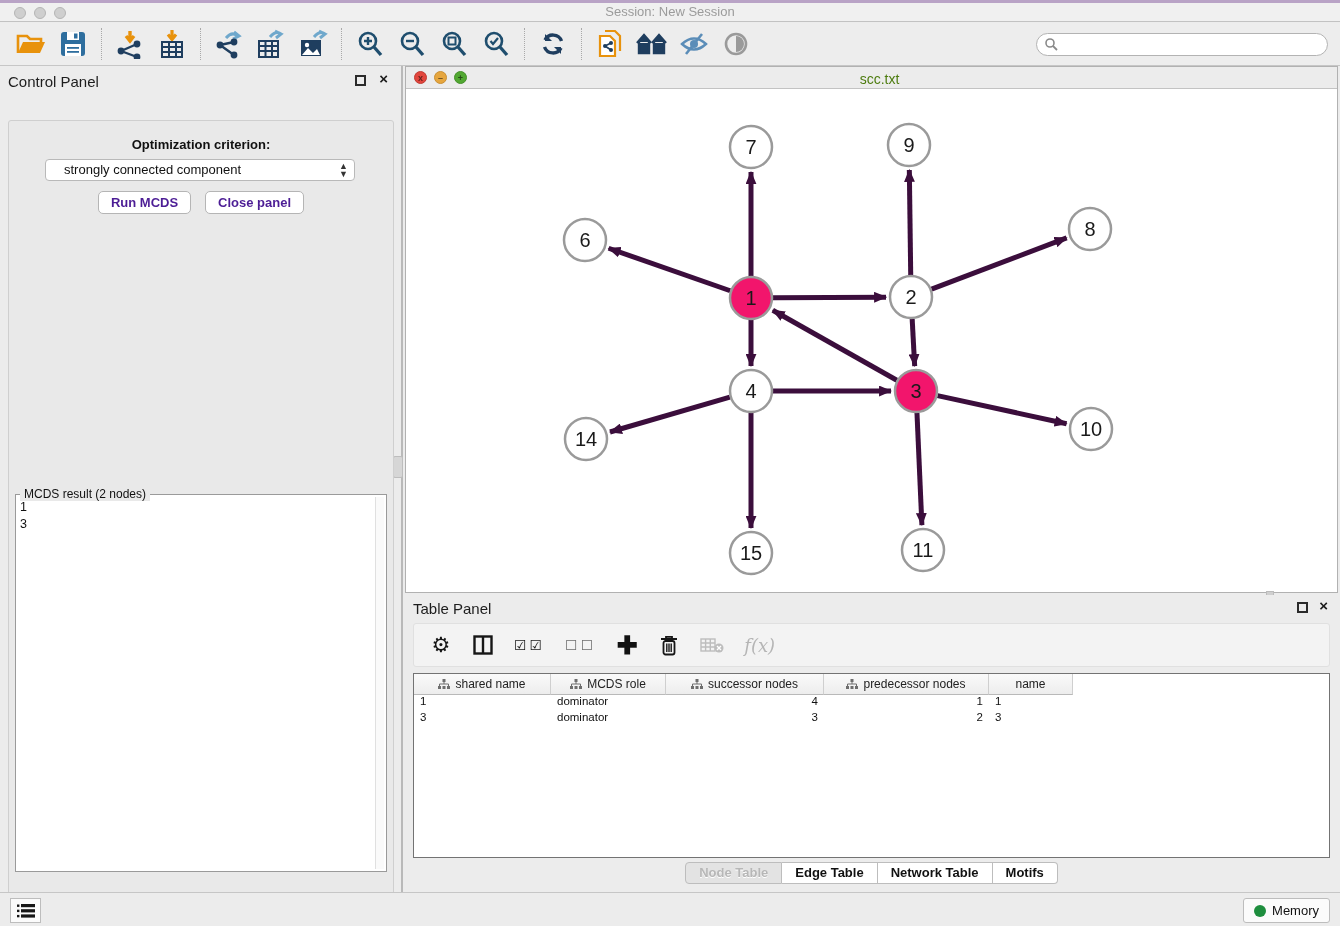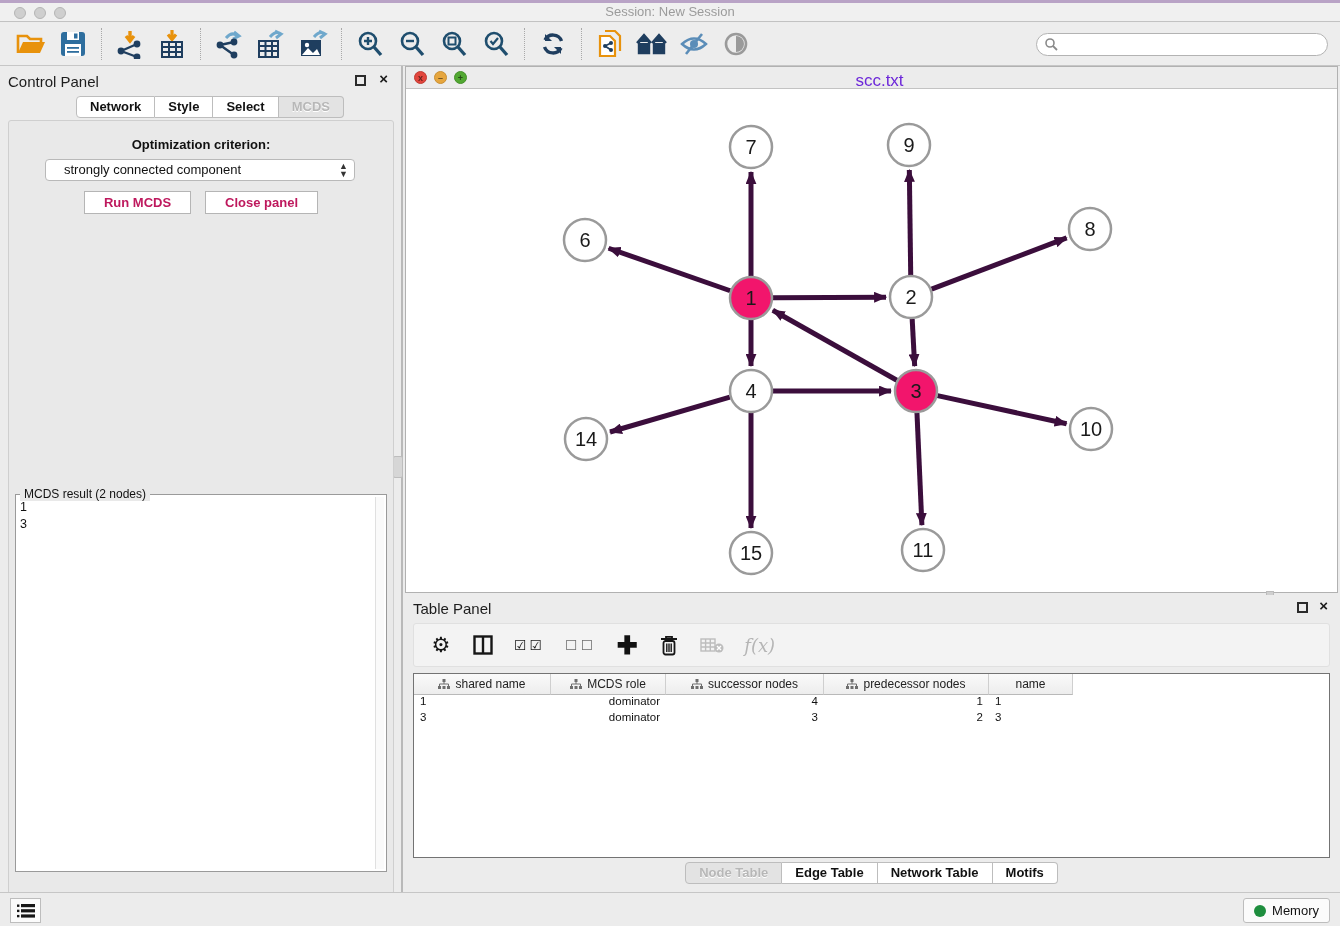--- a/index.html
+++ b/index.html
@@ -39,31 +39,31 @@
   .tabseg { height:22px; line-height:20px; padding:0 13px; font-size:13px; font-weight:bold; background:#fff; border:1px solid #bdbdbd; border-left:none; color:#111; }
   .tabseg:first-child { border-left:1px solid #bdbdbd; border-radius:4px 0 0 4px; }
   .tabseg:last-child { border-radius:0 4px 4px 0; }
   .tabseg.active { background:#e3e3e3; color:#b7b7b7; text-shadow:0 1px 0 #fff; font-weight:bold; }
 
   .cp-content { position:absolute; left:8px; top:52px; width:386px; height:912px; background:#e9e9e9; border:1px solid #cfcfcf; border-radius:3px; }
   .opt-label { position:absolute; top:16px; left:0; right:0; text-align:center; font-size:13px; font-weight:bold; color:#111; }
   .criterion { position:absolute; left:36px; top:38px; width:310px; height:22px; background:#fff; border:1px solid #b9b9b9; border-radius:4px; font-size:13px; line-height:20px; padding-left:18px; color:#111; }
   .criterion .stepper { position:absolute; right:6px; top:2px; font-size:9px; color:#333; line-height:8px; text-align:center; }
   .cp-buttons { position:absolute; top:70px; left:0; right:0; display:flex; justify-content:center; gap:14px; }
-  .pushbtn { height:23px; background:#fff; border:1px solid #b5b5b5; border-radius:0; font-size:13px; font-weight:bold; padding:0 19px; color:#be185d; }
+  .pushbtn { height:23px; background:#fff; border:1px solid #b5b5b5; border-radius:5px; font-size:13px; font-weight:bold; padding:0 12px; color:#4c1d95; }
 
   .groupbox { position:absolute; left:6px; top:373px; width:372px; height:378px; border:1px solid #9a9a9a; background:#fff; }
   .groupbox legend-t { position:absolute; top:-8px; left:4px; background:#e9e9e9; padding:0 4px; font-size:12px; color:#111; display:block; }
   .result-lines { position:absolute; inset:2px 12px 2px 4px; font-size:12.5px; color:#111; line-height:17px; padding-top:2px; }
   .result-scroll { position:absolute; top:2px; bottom:2px; right:2px; width:9px; background:#fafafa; border-left:1px solid #e0e0e0; }
 
   
   .network-window { position:absolute; left:405px; top:0; width:933px; height:527px; border:1px solid #b1b1b1; background:#fff; }
   .net-titlebar { position:absolute; top:0; left:0; right:0; height:22px; background:#ececec; border-bottom:1px solid #c3c3c3; }
-  .net-title { position:absolute; top:4px; left:16px; right:0; text-align:center; font-size:17px; color:#6d28d9; }
+  .net-title { position:absolute; top:4px; left:16px; right:0; text-align:center; font-size:14px; color:#4d7c0f; }
   .light { position:absolute; top:4px; width:13px; height:13px; border-radius:50%; font-size:9px; font-weight:bold; text-align:center; line-height:12px; color:rgba(0,0,0,.55); }
   .l-red { left:8px; background:#e2463d; border:1px solid #c03b33; }
   .l-yellow { left:28px; background:#e6a63e; border:1px solid #c98f33; }
   .l-green { left:48px; background:#52a832; border:1px solid #45902a; }
   .net-canvas { position:absolute; top:22px; left:0; width:931px; height:503px; background:#fff; }
   .h-handle { position:absolute; left:860px; top:524px; width:8px; height:6px; background:#cfcfcf; border:1px solid #bbb; }
 
   
   .table-panel { position:absolute; left:405px; top:529px; width:933px; height:295px; background:#ececec; }
   .tp-float{ right:30px; } .tp-close{ right:10px; }
@@ -74,21 +74,21 @@
   .checks { font-size:14px; letter-spacing:3px; }
   .plus { font-size:25px; font-weight:bold; color:#111; line-height:20px; }
   .fx { font-family:"DejaVu Serif", serif; font-style:italic; font-size:18px; color:#b5b5b5; }
 
   .tp-table { position:absolute; left:8px; right:8px; top:78px; height:185px; background:#fff; border:1px solid #737373; overflow:hidden; }
   .thead { display:flex; height:21px; }
   .th { background:linear-gradient(#fafafa,#ededed); border-right:1px solid #cfcfcf; border-bottom:1px solid #b9b9b9; font-size:12px; color:#222; display:flex; align-items:center; justify-content:center; gap:5px; }
   .trow { display:flex; height:16px; font-size:11.5px; color:#111; }
   .td { padding:0 6px; overflow:hidden; white-space:nowrap; }
   .num { text-align:right; }
-  .c0{width:137px;} .c1{width:115px;text-align:right;} .c2{width:158px;} .c3{width:165px;} .c4{width:84px;}
+  .c0{width:137px;} .c1{width:115px;} .c2{width:158px;} .c3{width:165px;} .c4{width:84px;}
 
   .tp-tabs { position:absolute; top:267px; left:0; right:0; display:flex; justify-content:center; }
 
   
   .statusbar { position:absolute; left:0; right:0; bottom:0; height:34px; background:#ececec; border-top:1px solid #c6c6c6; }
   .listbtn { position:absolute; left:10px; top:5px; width:31px; height:25px; background:#fbfbfb; border:1px solid #bdbdbd; display:flex; align-items:center; justify-content:center; }
   .membtn { position:absolute; right:10px; top:5px; height:25px; background:#fbfbfb; border:1px solid #bdbdbd; border-radius:3px; display:flex; align-items:center; gap:6px; padding:0 10px; font-size:13px; color:#111; }
   .memdot { width:12px; height:12px; border-radius:50%; background:#1e8e3e; }
   svg { display:block; }
 </style>
@@ -249,26 +249,20 @@
 
   <div class="workspace">
     <div class="v-divider"></div>
     <div class="v-handle"></div>
 
     <div class="control-panel">
       <div class="panel-head">
         <span class="panel-title">Control Panel</span>
         <span class="float-btn cp-float"></span>
         <span class="close-btn cp-close">×</span>
-      </div>
-      <div class="cp-tabs">
-        <span class="tabseg">Network</span>
-        <span class="tabseg">Style</span>
-        <span class="tabseg">Select</span>
-        <span class="tabseg active">MCDS</span>
       </div>
       <div class="cp-content">
         <div class="opt-label">Optimization criterion:</div>
         <div class="criterion">
           <span>strongly connected component</span>
           <span class="stepper">▲<br>▼</span>
         </div>
         <div class="cp-buttons">
           <button class="pushbtn">Run MCDS</button>
           <button class="pushbtn">Close panel</button>

